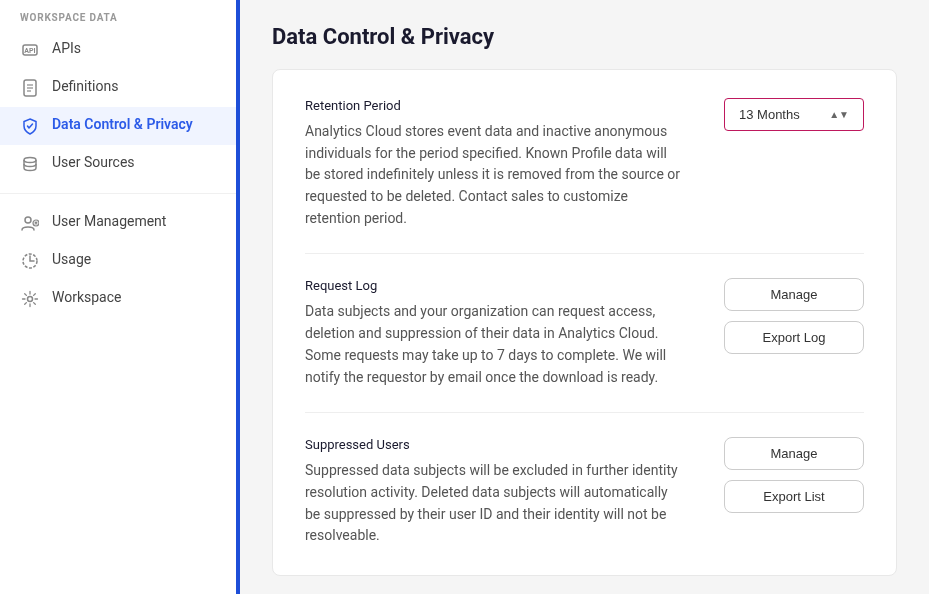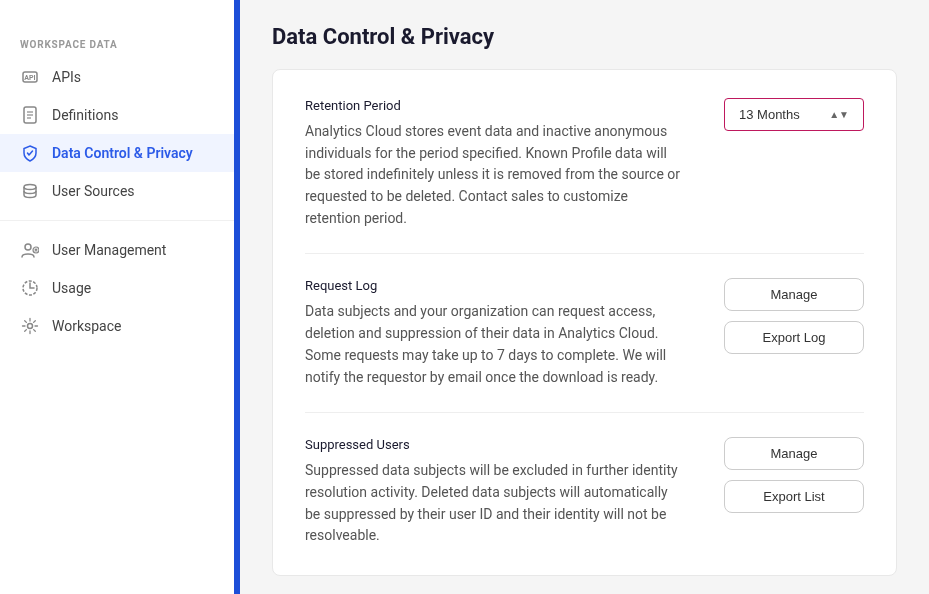--- a/index.html
+++ b/index.html
@@ -3,36 +3,35 @@
   <meta charset="utf-8">
   <style>
     * { box-sizing: border-box; margin: 0; padding: 0; }
     body { font-family: -apple-system, BlinkMacSystemFont, 'Segoe UI', Roboto, sans-serif; background: #f5f5f5; display: flex; height: 594px; width: 929px; overflow: hidden; }
 
     
     .sidebar {
       width: 240px;
       min-width: 240px;
       background: #fff;
-      border-right: 6px solid #1d4ed8;
-      padding: 31px 0;
+      border-right: 4px solid #1d4ed8;
+      padding: 4px 0;
       display: flex;
       flex-direction: column;
     }
     .sidebar-section-label {
       font-size: 10px;
       font-weight: 700;
       color: #999;
       letter-spacing: 0.08em;
       padding: 0 20px 8px 20px;
       margin-top: 8px;
     }
     .sidebar-item {
       display: flex;
-      align-items: center;
       padding: 9px 20px;
       cursor: pointer;
       color: #444;
       font-size: 14px;
       border-radius: 0;
       gap: 12px;
     }
     .sidebar-item.active {
       background: #f0f4ff;
       color: #2c5be8;

